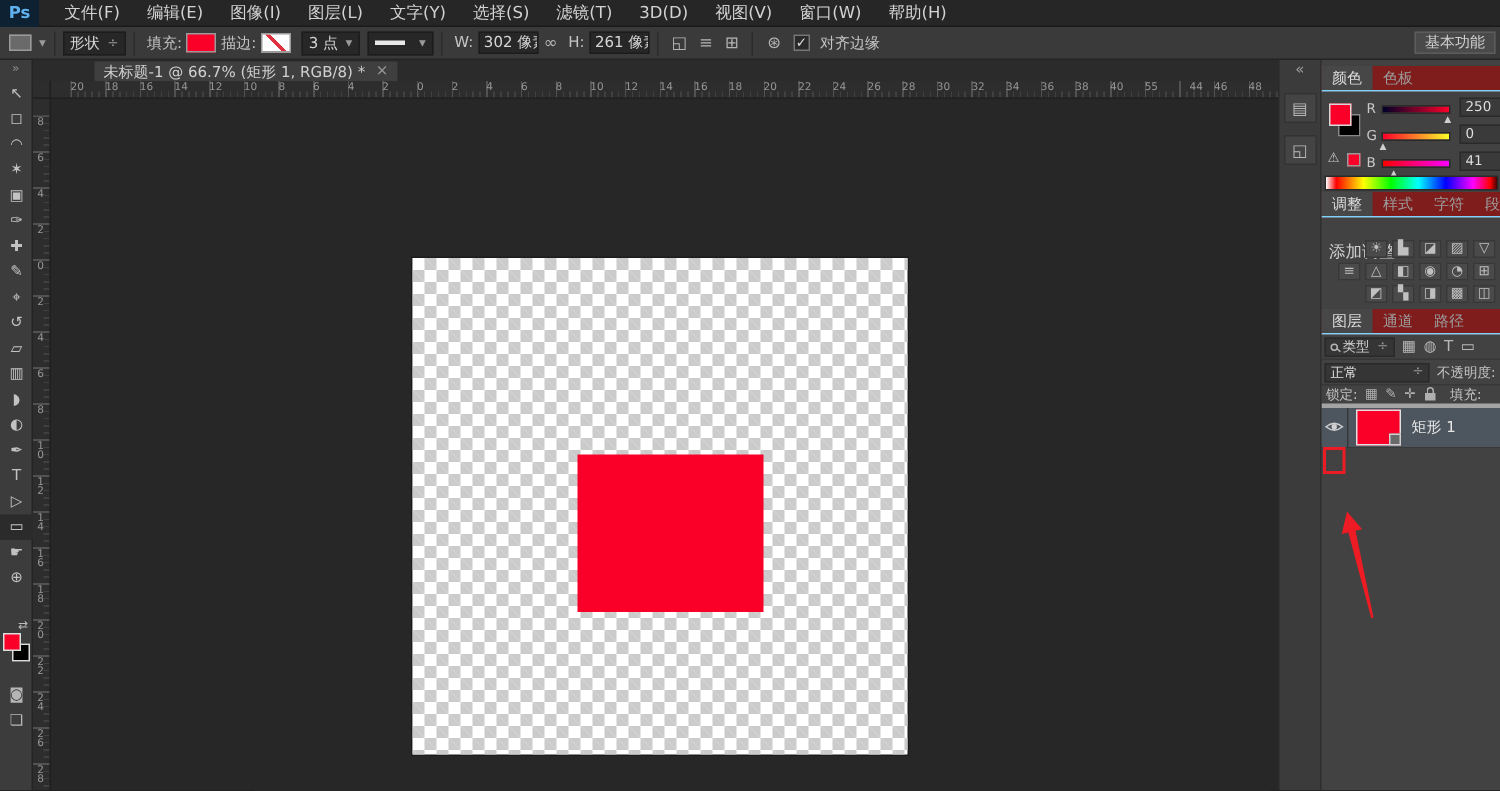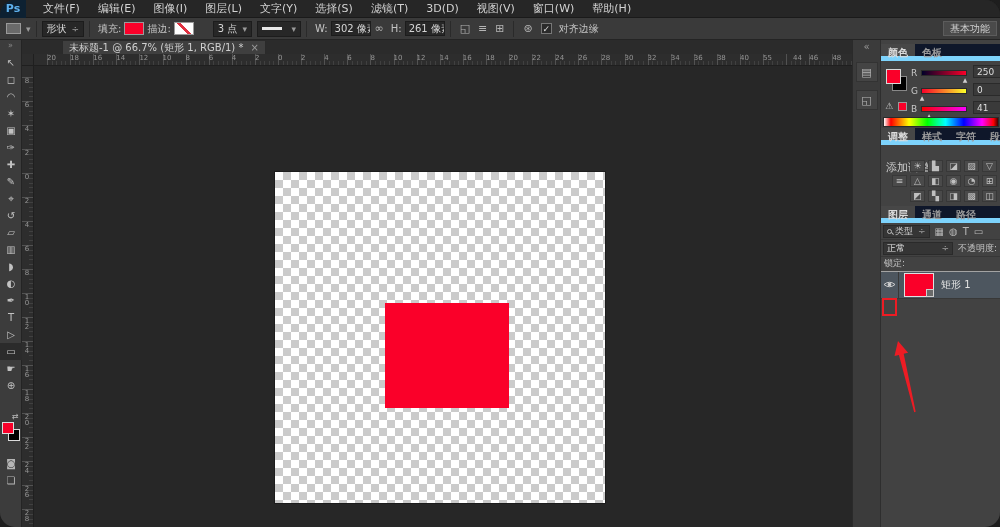--- a/index.html
+++ b/index.html
@@ -1,17 +1,17 @@
 <!DOCTYPE html>
 <html><head>
 <meta charset="utf-8">
 <style>
   html,body{margin:0;padding:0;background:#1e1e1e;}
   *{box-sizing:border-box;font-family:"DejaVu Sans","Liberation Sans",sans-serif;}
-  #app{position:relative;width:1000px;height:527px;overflow:hidden;background:#272727;color:#c8c8c8;font-size:11px;border-radius:15px;}
+  #app{position:relative;width:1000px;height:527px;overflow:hidden;background:#272727;color:#c8c8c8;font-size:11px;}
 
   
   #menu-bar{position:absolute;left:0;top:0;width:1000px;height:18px;background:#262626;border-bottom:1px solid #1a1a1a;display:flex;align-items:center;}
   #ps-logo{width:26px;height:18px;background:#0d2132;color:#5fb2ef;font-weight:bold;font-size:11px;display:flex;align-items:center;justify-content:center;}
   #menu-items{display:flex;align-items:center;margin-left:8px;}
   .menu-item{padding:0 9px;font-size:11px;color:#d2d2d2;line-height:18px;cursor:default;}
 
   
   #options-bar{position:absolute;left:0;top:18px;width:1000px;height:22px;background:#3a3a3a;border-bottom:1px solid #242424;display:flex;align-items:center;}
   .ob-sep{width:1px;height:16px;background:#2a2a2a;margin:0 5px;}
@@ -66,21 +66,21 @@
   #shape-rect{position:absolute;left:110px;top:131px;width:124px;height:105px;background:#fa0029;}
 
   
   #right-strip{position:absolute;left:852px;top:40px;width:28px;height:487px;background:#3b3b3b;border-left:1px solid #2a2a2a;}
   #strip-collapse{display:block;text-align:center;color:#9a9a9a;font-size:10px;height:14px;line-height:14px;}
   .strip-icon{display:block;width:22px;height:20px;margin:8px auto 0;background:#444;border:1px solid #333;color:#b8b8b8;font-size:11px;text-align:center;line-height:19px;}
 
   
   #panel-column{position:absolute;left:880px;top:40px;width:120px;height:487px;background:#424242;border-left:1px solid #2e2e2e;overflow:hidden;}
   .panel{position:absolute;left:0;width:120px;}
-  .ptabs{height:17px;background:#0f172a;display:flex;border-bottom:5px solid #7dd3fc;font-weight:bold;}
+  .ptabs{height:17px;background:#7f1d1d;display:flex;border-bottom:1px solid #7dd3fc;}
   .ptab{padding:0 7px;line-height:17px;font-size:10px;color:#9c9c9c;white-space:nowrap;}
   .ptab.active{background:#474747;color:#dcdcdc;}
 
   
   #panel-color{top:4px;height:84px;}
   #fg-color-chip{position:absolute;left:5px;top:25px;width:15px;height:15px;background:#fa0029;border:1px solid #d8d8d8;z-index:2;}
   #bg-color-chip{position:absolute;left:11px;top:32px;width:15px;height:15px;background:#000;border:1px solid #888;}
   #color-warning{position:absolute;left:4px;top:57px;font-size:9px;color:#c8c8c8;}
   #warning-swatch{position:absolute;left:17px;top:58px;width:9px;height:9px;background:#fa0029;border:1px solid #999;}
   #color-sliders{position:absolute;left:30px;top:20px;width:90px;}
@@ -107,21 +107,21 @@
   #filter-row{position:absolute;left:0;top:17px;width:120px;height:17px;display:flex;align-items:center;border-bottom:1px solid #373737;}
   #kind-filter-box{display:flex;align-items:center;background:#353535;border:1px solid #2a2a2a;height:13px;margin-left:2px;padding:0 3px;}
   .mag{width:5px;height:5px;border:1px solid #b5b5b5;border-radius:50%;position:relative;margin-right:3px;}
   .mag::after{content:'';position:absolute;width:3px;height:1px;background:#b5b5b5;transform:rotate(45deg);right:-3px;bottom:-1px;}
   #kind-filter-label{font-size:9px;color:#cfcfcf;}
   #filter-icons{display:flex;margin-left:5px;}
   .filter-icon{color:#b8b8b8;font-size:10px;margin-right:5px;}
   #blend-row{position:absolute;left:0;top:34px;width:120px;height:17px;display:flex;align-items:center;overflow:hidden;border-bottom:1px solid #373737;}
   #blend-select{display:flex;align-items:center;justify-content:space-between;background:#353535;border:1px solid #2a2a2a;height:13px;width:70px;margin-left:2px;padding:0 3px;font-size:9px;color:#e0e0e0;}
   #opacity-label{font-size:9px;color:#c4c4c4;margin-left:5px;white-space:nowrap;}
-  #lock-row{position:absolute;left:0;top:51px;width:120px;height:15px;display:flex;overflow:hidden;border-bottom:1px solid #a3a3a3;flex-direction:column;}
+  #lock-row{position:absolute;left:0;top:51px;width:120px;height:15px;display:flex;align-items:center;overflow:hidden;border-bottom:3px solid #a3a3a3;}
   #lock-label{font-size:9px;color:#c4c4c4;margin-left:3px;}
   .lock-icon{color:#b0b0b0;font-size:9px;margin-left:5px;}
   .lock-glyph{position:relative;width:7px;height:5px;background:#b0b0b0;margin-left:6px;margin-top:3px;}
   .lock-glyph::before{content:'';position:absolute;left:1px;top:-4px;width:3px;height:3px;border:1px solid #b0b0b0;border-bottom:none;border-radius:3px 3px 0 0;}
   #fill-label{font-size:9px;color:#c4c4c4;margin-left:10px;white-space:nowrap;}
   #layer-list{position:absolute;left:0;top:66px;width:120px;}
   .layer-row{position:relative;height:27px;border-bottom:1px solid #383838;background:#424242;display:flex;align-items:center;}
   .layer-row.selected{background:#4d565f;}
   .eye-cell{width:18px;height:27px;border-right:1px solid #383838;display:flex;align-items:center;justify-content:center;}
   .vis-checkbox{width:11px;height:11px;background:#3a3a3a;border:1px solid #2a2a2a;}
@@ -163,21 +163,21 @@
     <span class="ob-sep"></span>
     <div class="ob-select">
       <span>形状</span>
       <span class="ob-arrows">÷</span>
     </div>
     <span class="ob-sep"></span>
     <span class="ob-label">填充:</span>
     <div class="swatch" id="fill-swatch"></div>
     <span class="ob-label">描边:</span>
     <div class="swatch" id="stroke-swatch"></div>
-    <div class="ob-select" style="margin-left:19px;">
+    <div class="ob-select" style="margin-left:7px;">
       <span>3 点</span>
       <span class="ob-arrows">▾</span>
     </div>
     <div class="ob-select" id="stroke-style-box" style="margin-left:5px;">
       <span class="line-thumb"></span>
       <span class="ob-arrows">▾</span>
     </div>
     <span class="ob-sep"></span>
     <span class="ob-label">W:</span>
     <div class="ob-field">302 像素</div>
@@ -223,21 +223,21 @@
       <span id="swap-colors-icon">⇄</span>
       <div id="fg-swatch"></div>
       <div id="bg-swatch"></div>
     </div>
     <span class="tb-bottom-icon" style="top:418px;">◙</span>
     <span class="tb-bottom-icon" style="top:435px;">❏</span>
   </div>
 
   <div id="tab-row">
     <div id="doc-tab">
-      <span id="doc-tab-title">未标题-1 @ 66.7% (矩形 1, RGB/1) *</span>
+      <span id="doc-tab-title">未标题-1 @ 66.7% (矩形 1, RGB/8) *</span>
       <span id="doc-tab-close">×</span>
     </div>
   </div>
 
   <div id="ruler-corner"></div>
   <div id="h-ruler">
       <span class="h-num" style="left: 13px;">20</span>
       <span class="h-num" style="left: 36.1px;">18</span>
       <span class="h-num" style="left: 59.2px;">16</span>
       <span class="h-num" style="left: 82.3px;">14</span>

